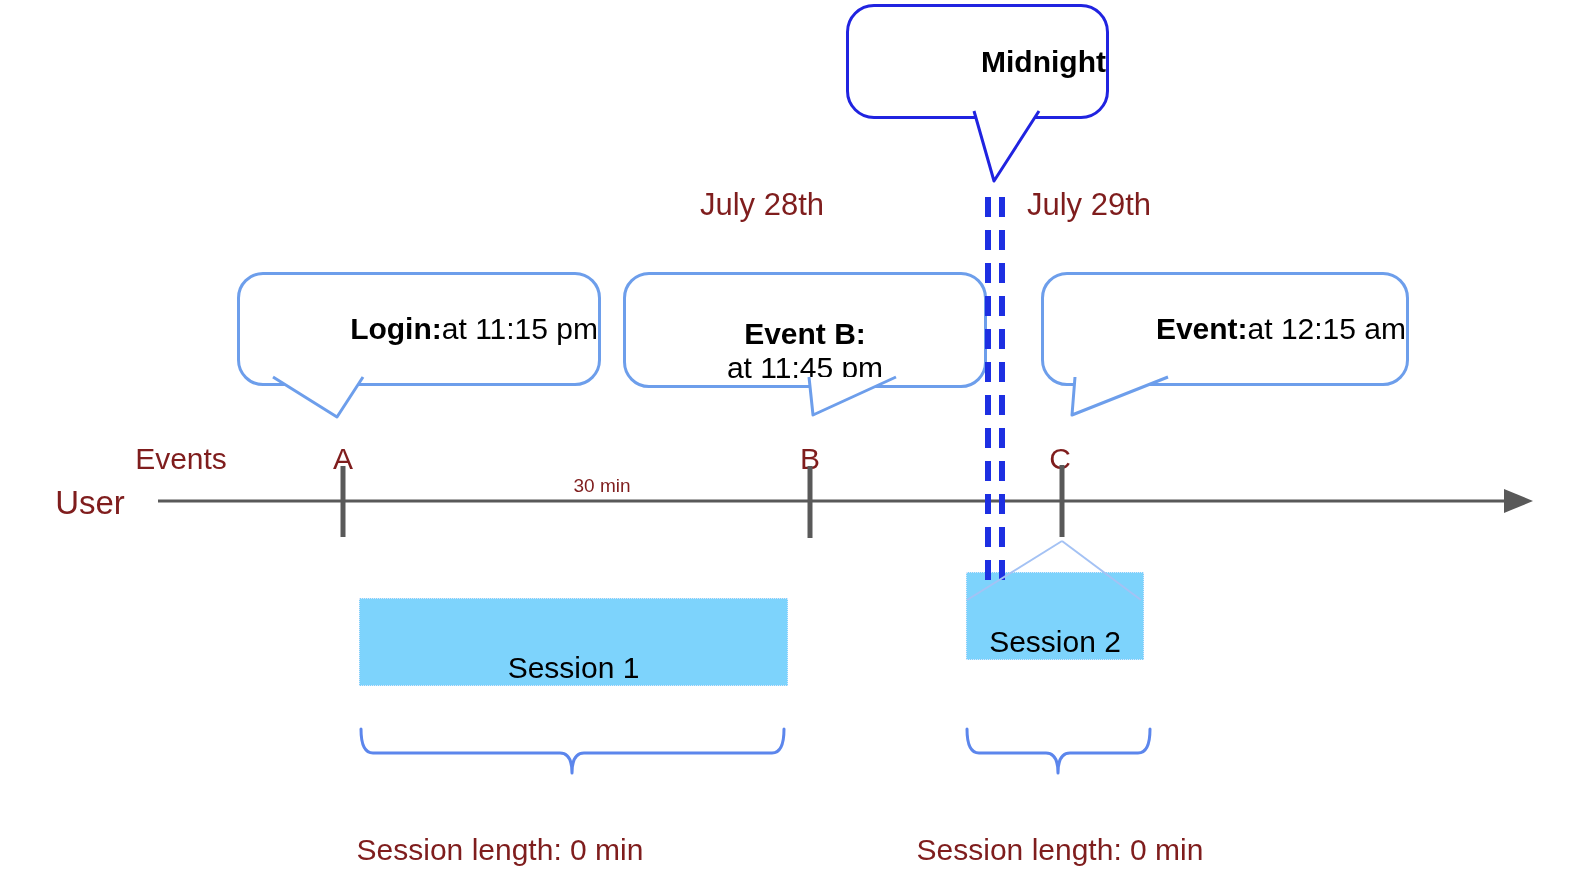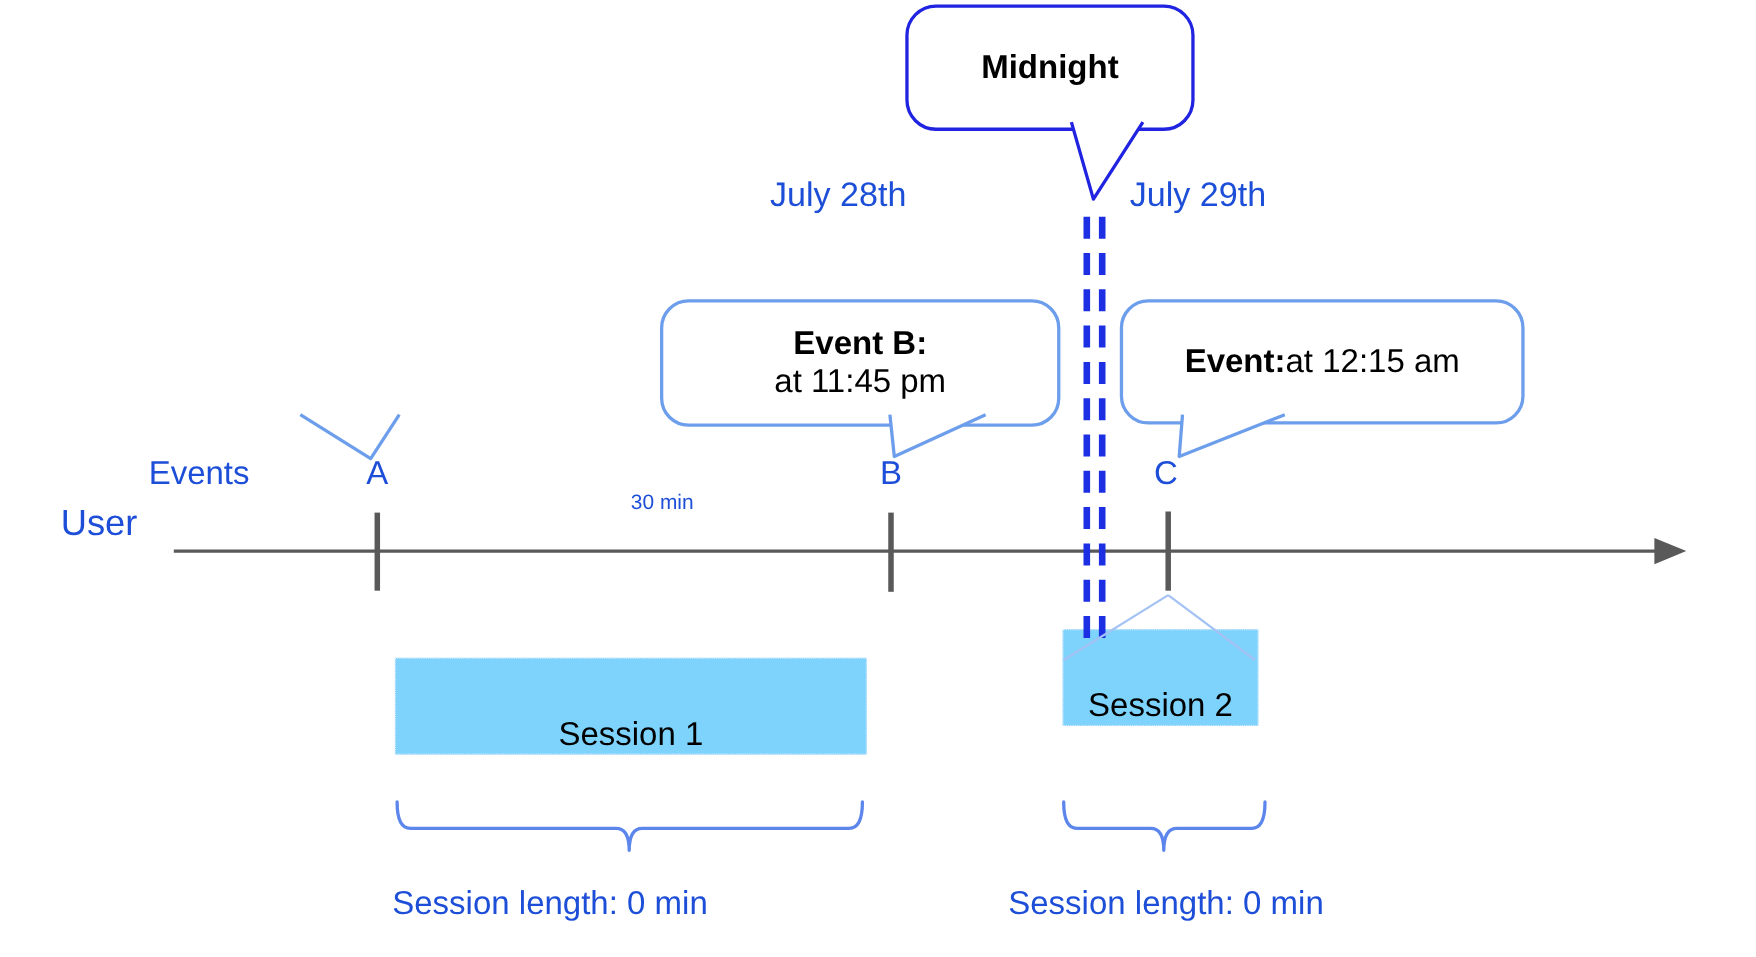--- a/index.html
+++ b/index.html
@@ -1,24 +1,24 @@
 <!DOCTYPE html>
 <html><head>
 <meta charset="utf-8">
 <style>
   html,body { margin:0; padding:0; background:#ffffff; }
   #canvas {
     position:relative; width:1596px; height:870px; background:#ffffff;
     font-family:"Liberation Sans", sans-serif; color:#000; overflow:hidden;
   }
-  .txt { position:absolute; font-size:30px; color:#1d4ed8; text-align:center; white-space:nowrap; }
+  .txt { position:absolute; font-size:30px; color:#7f1d1d; text-align:center; white-space:nowrap;margin-top:28px; }
   .bubble {
     position:absolute; background:#ffffff; border:3px solid #6d9eeb; border-radius:26px;
-    display:flex; align-items:center; justify-content:center;
-    font-size:30px; white-space:nowrap; z-index:2;
+    display:flex; align-items:center; justify-content:flex-end;
+    font-size:30px; white-space:nowrap; z-index:2;margin-left:23px;
   }
   .bubble .bb { font-weight:bold; }
   .bubble.midnight { border-color:#2023e0; border-radius:28px; }
   .bubble.midnight .bb { font-weight:bold; }
   .session-box {
     position:absolute; background:#7dd3fc; border:1px dotted #dde8fb;
     display:flex; align-items:flex-end; justify-content:center;
     font-size:30px; z-index:1;
   }
   svg.overlay { position:absolute; left:0; top:0; z-index:5; pointer-events:none; }
@@ -28,20 +28,24 @@
 
 <div id="canvas">
 
   <div class="bubble midnight" style="left:823px; top:4px; width:257px; height:109px;">
     <span class="bb">Midnight</span>
   </div>
 
   <div class="txt" style="left:662px; top:159px; width:200px; font-size:31px;">July 28th</div>
   <div class="txt" style="left:989px; top:159px; width:200px; font-size:31px;text-align:center;">July 29th</div>
 
+  <div class="bubble" style="left:214px; top:272px; width:358px; height:108px;">
+    <span class="bb">Login:</span>
+      <span> at 11:15 pm</span>
+  </div>
   <div class="bubble" style="left:600px; top:272px; width:358px; height:110px;flex-direction:column;">
     <span class="bb">Event B:</span>
       <span> at 11:45 pm</span>
   </div>
   <div class="bubble" style="left:1018px; top:272px; width:362px; height:108px;">
     <span class="bb">Event:</span>
       <span> at 12:15 am</span>
   </div>
 
   <div class="txt" style="left:121px; top:414px; width:120px;">Events</div>

